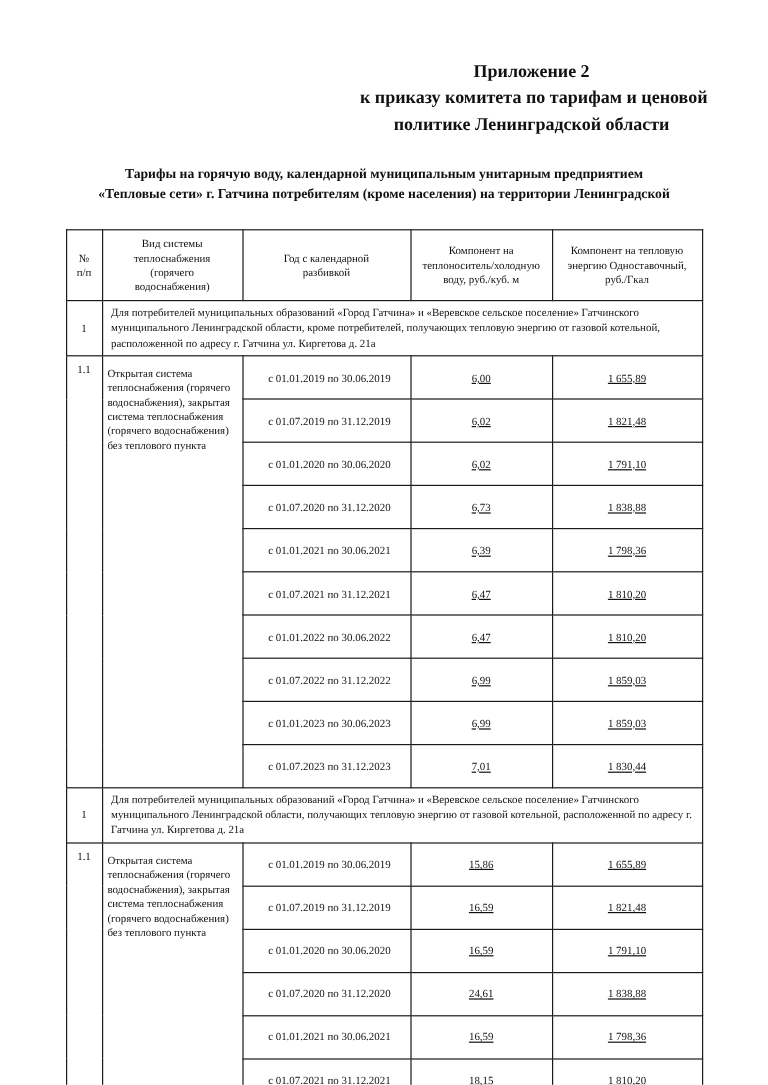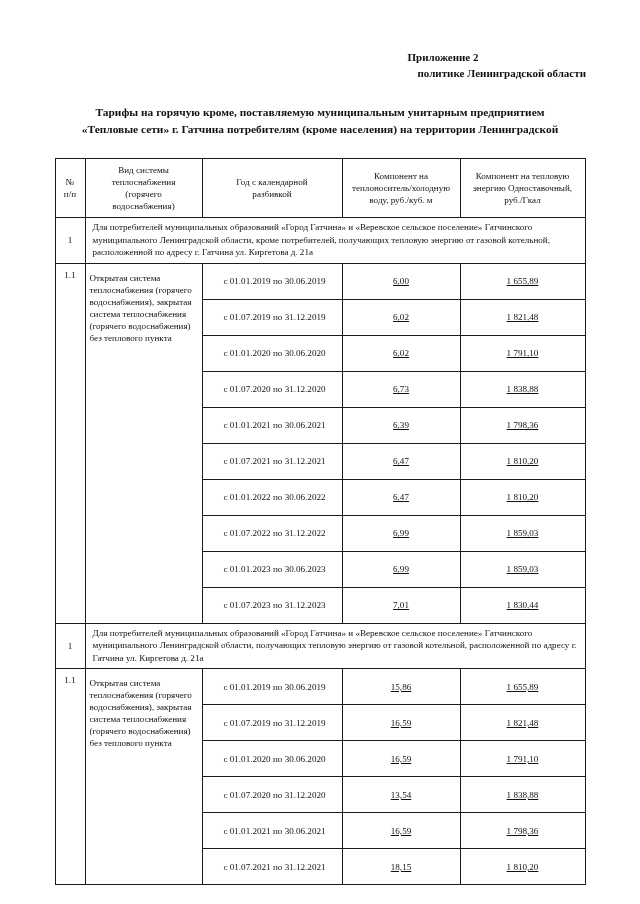--- a/index.html
+++ b/index.html
@@ -24,30 +24,30 @@
     padding: 0;
     overflow: hidden;
   }
 
   
   .doc-header {
     margin-top: 50px;
     padding-right: 54px;
     text-align: center;
     font-weight: bold;
-    font-size: 11px;
+    font-size: 15px;
     line-height: 1.45;
   }
   .doc-header .hdr-line {
     display: block;
     white-space: nowrap;
   }
   .doc-header .hdr-line.l1 { margin-left: 300px; }
   .doc-header .hdr-line.l2 { margin-left: 300px; }
-  .doc-header .hdr-line.l3 { margin-left: 300px; text-align: right; }
+  .doc-header .hdr-line.l3 { margin-left: 300px; }
   .doc-header .hdr-line.l4 { margin-left: 300px; }
 
   
   .doc-title {
     margin: 22px auto 0 auto;
     width: 556px;
     text-align: center;
     font-weight: bold;
     font-size: 11.4px;
     line-height: 1.5;
@@ -109,25 +109,26 @@
     line-height: 1.38;
   }
 </style>
 </head>
 <body>
 
 <div class="page">
 
   <div class="doc-header">
     <span class="hdr-line l1">Приложение 2</span>
+    <span class="hdr-line l2">к приказу комитета по тарифам и ценовой</span>
     <span class="hdr-line l3">политике Ленинградской области</span>
   </div>
 
   <div class="doc-title">
-    <span class="t-line">Тарифы на горячую кроме, поставляемую муниципальным унитарным предприятием</span>
+    <span class="t-line">Тарифы на горячую воду, календарной муниципальным унитарным предприятием</span>
     <span class="t-line">«Тепловые сети» г. Гатчина потребителям (кроме населения) на территории Ленинградской</span>
   </div>
 
   <table class="tariff-table">
     <colgroup>
       <col class="col-no">
       <col class="col-sys">
       <col class="col-year">
       <col class="col-comp1">
       <col class="col-comp2">
@@ -233,21 +234,21 @@
           <td class="c-val">16,59</td>
           <td class="c-val">1 821,48</td>
         </tr>
         <tr>
           <td class="c-year">с 01.01.2020 по 30.06.2020</td>
           <td class="c-val">16,59</td>
           <td class="c-val">1 791,10</td>
         </tr>
         <tr>
           <td class="c-year">с 01.07.2020 по 31.12.2020</td>
-          <td class="c-val">13,54</td>
+          <td class="c-val">24,61</td>
           <td class="c-val">1 838,88</td>
         </tr>
         <tr>
           <td class="c-year">с 01.01.2021 по 30.06.2021</td>
           <td class="c-val">16,59</td>
           <td class="c-val">1 798,36</td>
         </tr>
         <tr>
           <td class="c-year">с 01.07.2021 по 31.12.2021</td>
           <td class="c-val">18,15</td>

